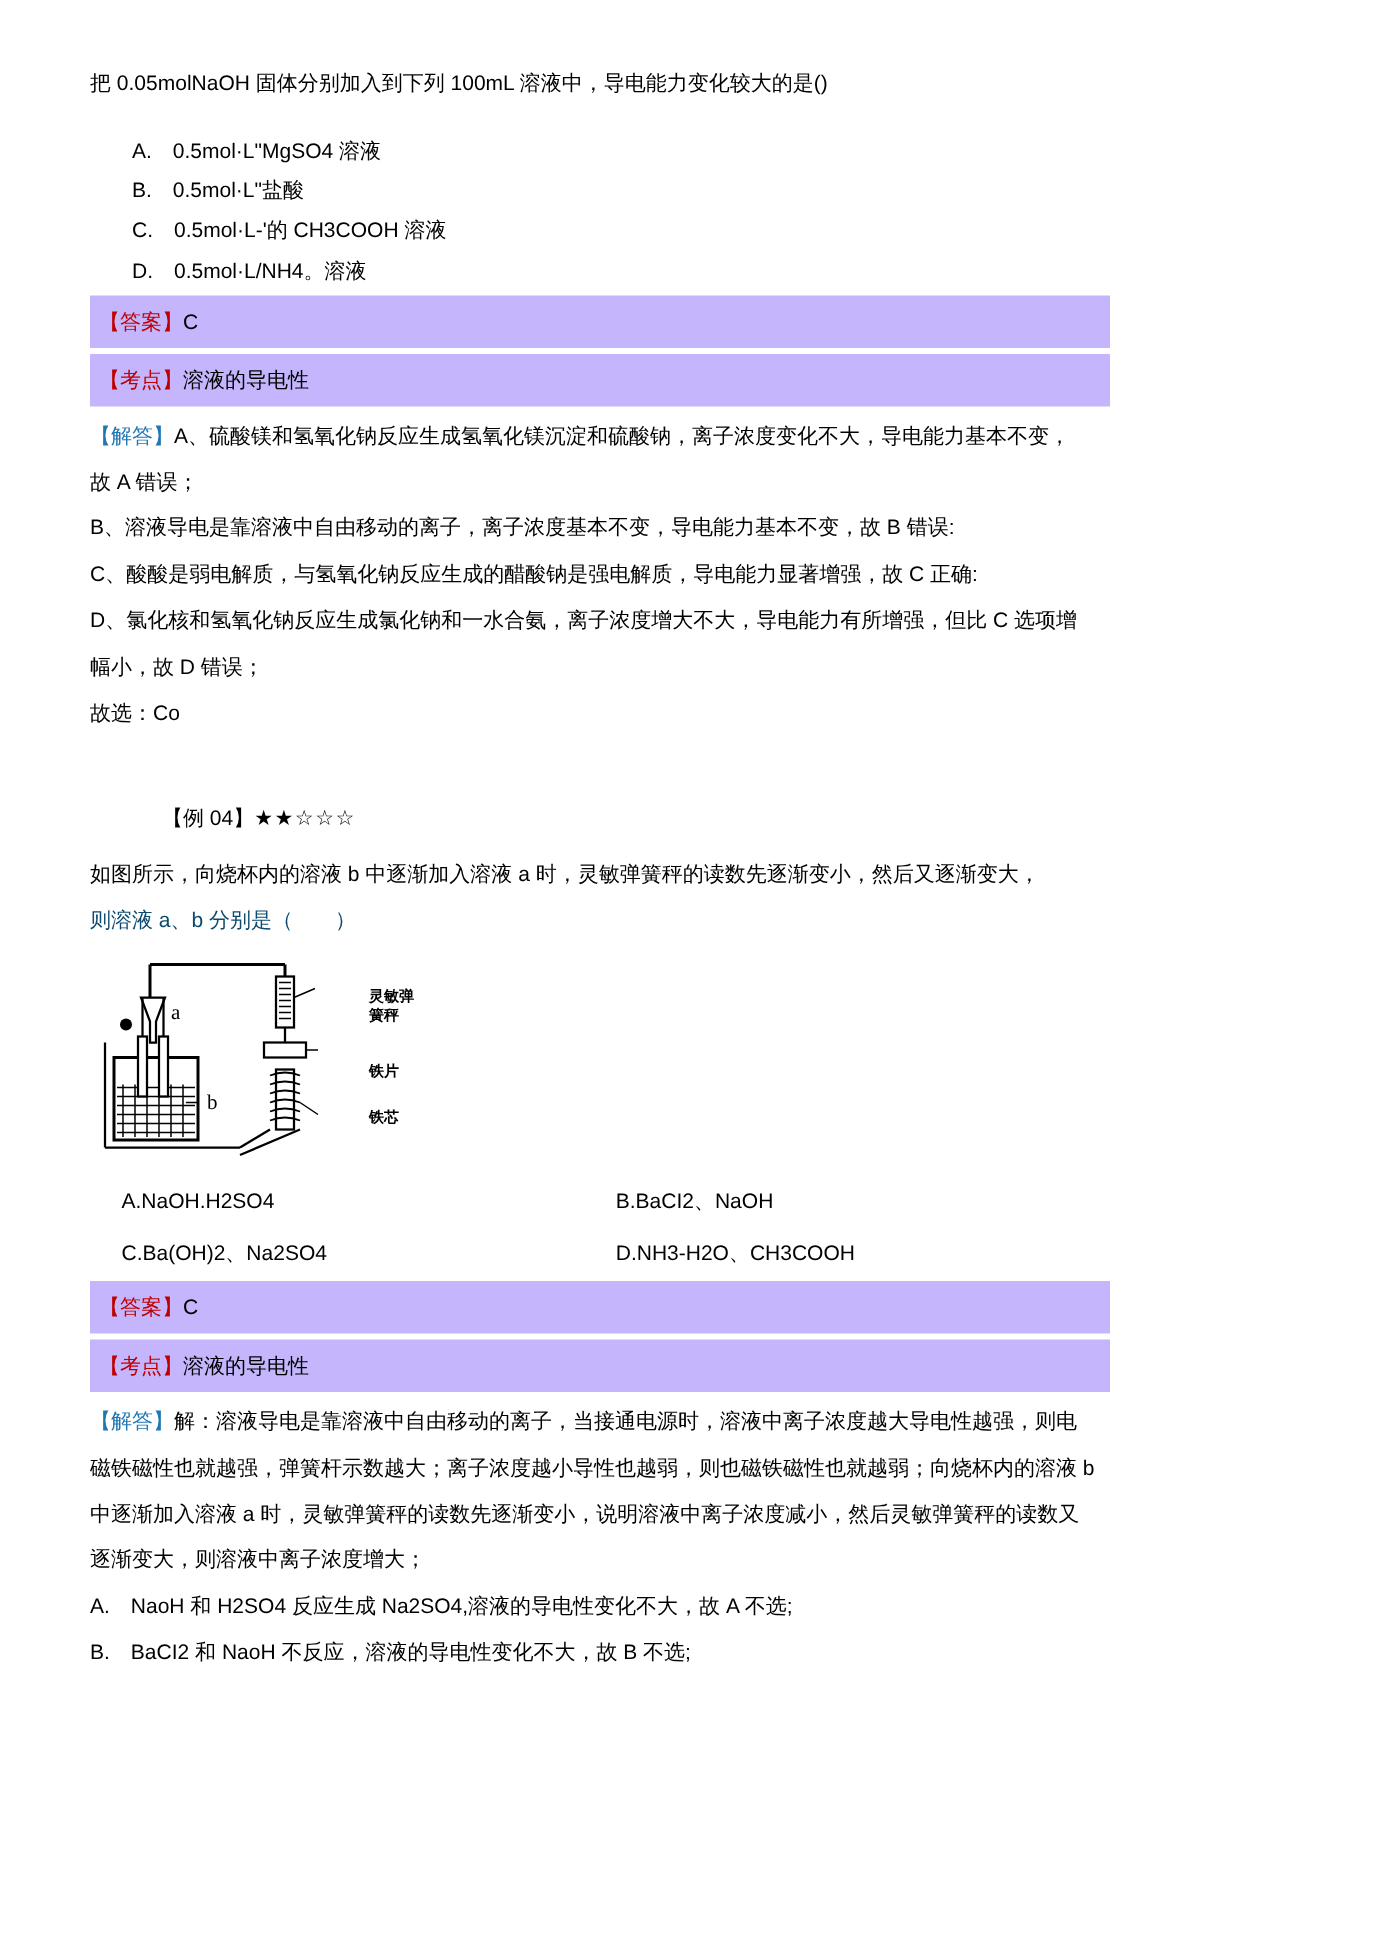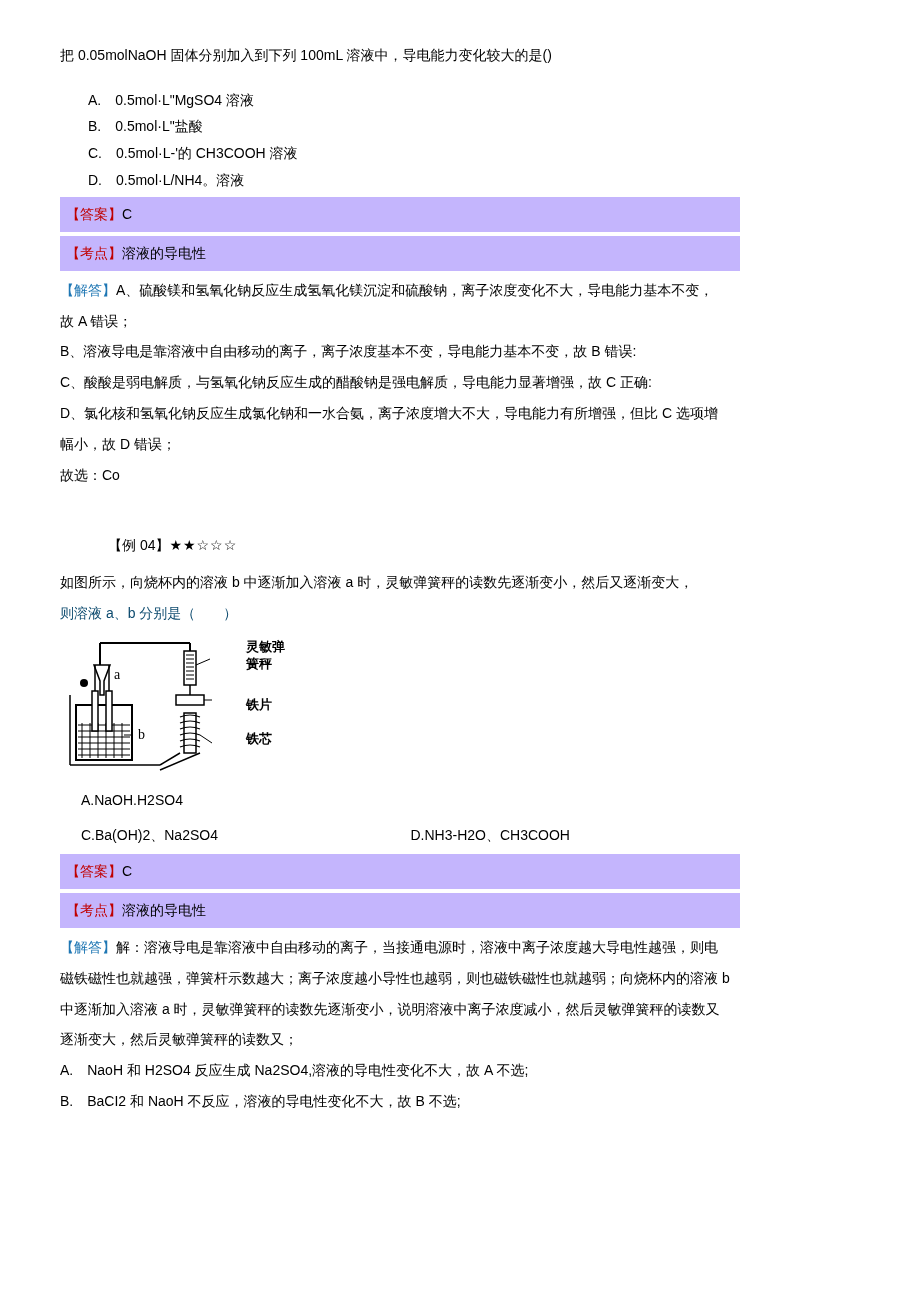--- a/index.html
+++ b/index.html
@@ -31,24 +31,25 @@
   .figure {
     display: flex;
     align-items: flex-start;
     gap: 6px;
     margin: 6px 0 10px 0;
   }
   .figure svg { display:block; }
   .fig-labels {
     display:flex;
     flex-direction:column;
-    font-size: 13px;
+    font-size: 10px;
     font-weight: bold;
     line-height: 1.3;
     padding-top: 4px;
+    margin-top: 19px;
   }
   .fig-labels .lb2 { margin-top: 24px; }
   .fig-labels .lb3 { margin-top: 18px; }
   .choice-row {
     display: flex;
     margin: 4px 0;
     padding-left: 1.5em;
     line-height: 2.2;
   }
   .choice-row .col { flex: 1; }
@@ -160,33 +161,34 @@
   </svg>
   <div class="fig-labels">
     <div class="lb1"><span>灵敏弹</span><br><span>簧秤</span></div>
     <div class="lb2">铁片</div>
     <div class="lb3">铁芯</div>
   </div>
 </div>
 
 <div class="choice-row">
   <div class="col">A.NaOH.H2SO4</div>
+  <div class="col">B.BaCI2、NaOH</div>
 </div>
 <div class="choice-row">
   <div class="col">C.Ba(OH)2、Na2SO4</div>
   <div class="col">D.NH3-H2O、CH3COOH</div>
 </div>
 
 <div class="answer-box">
   <span class="label-ans">【答案】</span><span>C</span>
 </div>
 <div class="topic-box">
   <span class="label-topic">【考点】</span><span>溶液的导电性</span>
 </div>
 
 <p class="para">
   <span class="label-exp">【解答】</span><span>解：溶液导电是靠溶液中自由移动的离子，当接通电源时，溶液中离子浓度越大导电性越强，则电</span>
 </p>
 <p class="para">磁铁磁性也就越强，弹簧杆示数越大；离子浓度越小导性也越弱，则也磁铁磁性也就越弱；向烧杯内的溶液 b</p>
 <p class="para">中逐渐加入溶液 a 时，灵敏弹簧秤的读数先逐渐变小，说明溶液中离子浓度减小，然后灵敏弹簧秤的读数又</p>
-<p class="para">逐渐变大，然后灵敏弹簧秤的读数又；</p>
+<p class="para">逐渐变大，则溶液中离子浓度增大；</p>
 <p class="para">A.　NaoH 和 H2SO4 反应生成 Na2SO4,溶液的导电性变化不大，故 A 不选;</p>
 <p class="para">B.　BaCI2 和 NaoH 不反应，溶液的导电性变化不大，故 B 不选;</p>
 
 </body></html>

